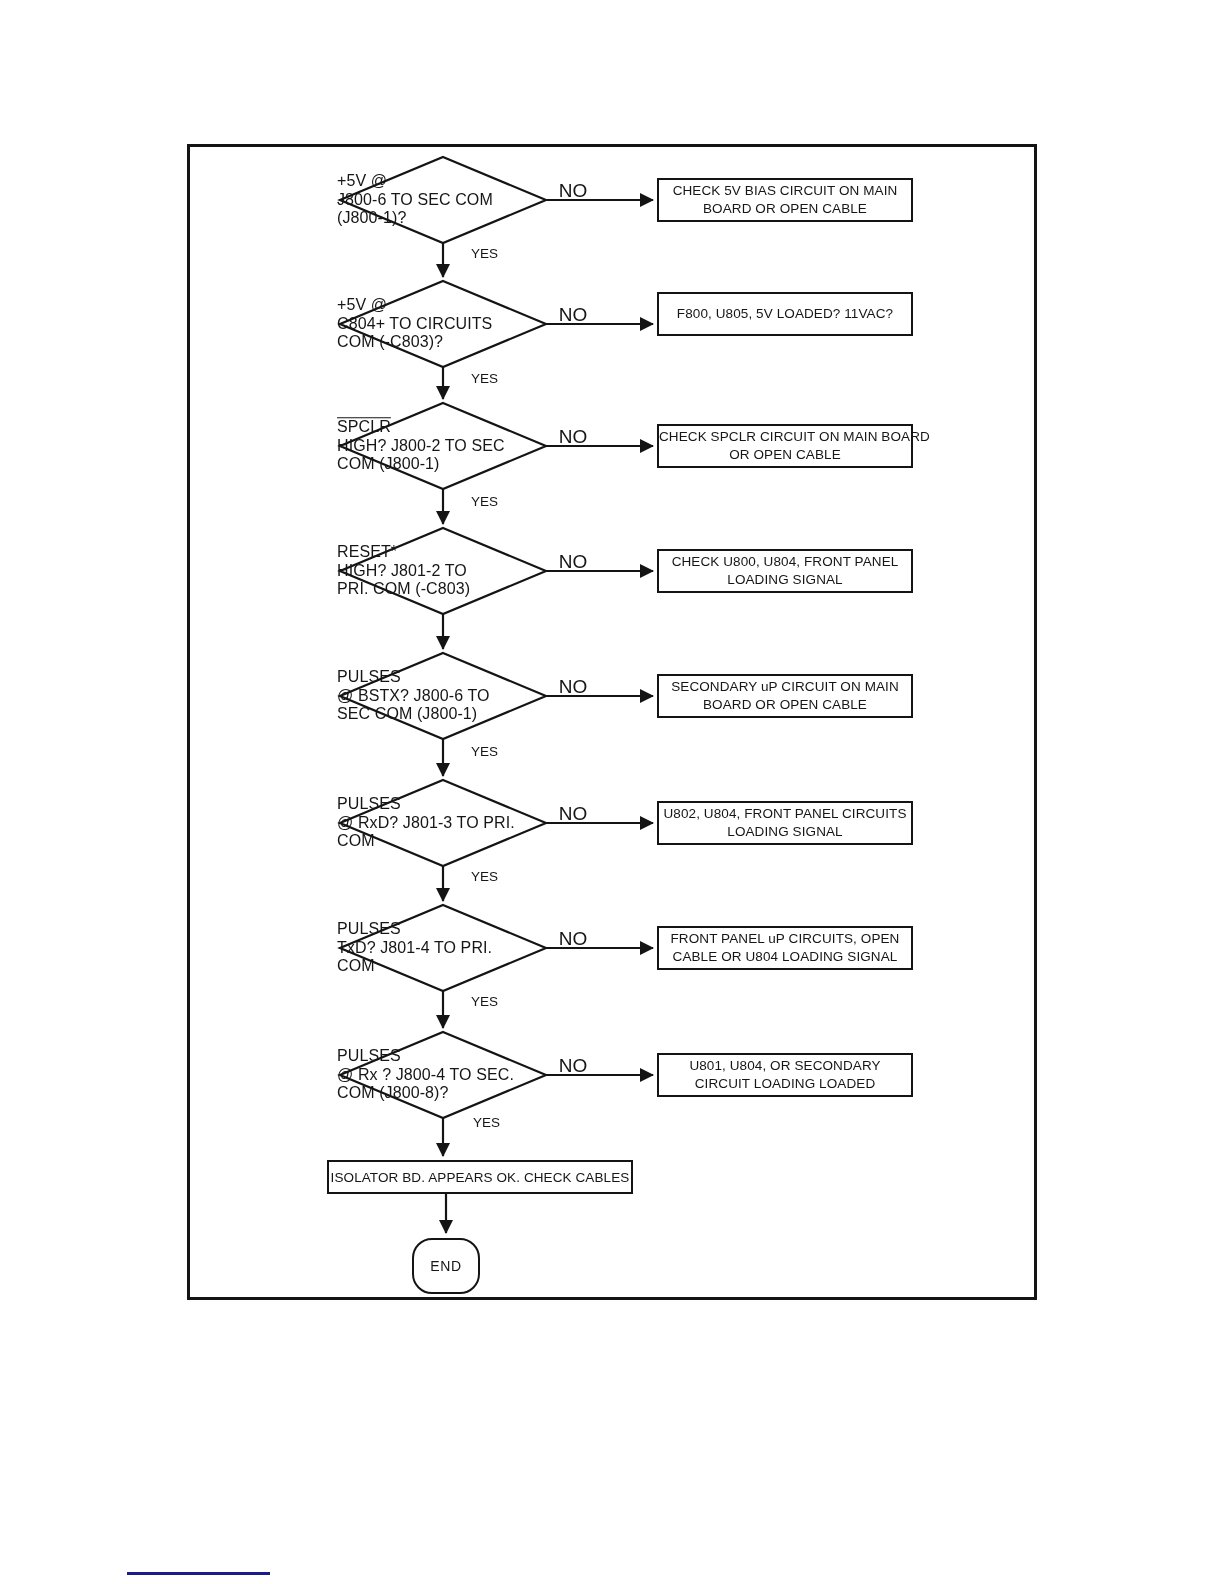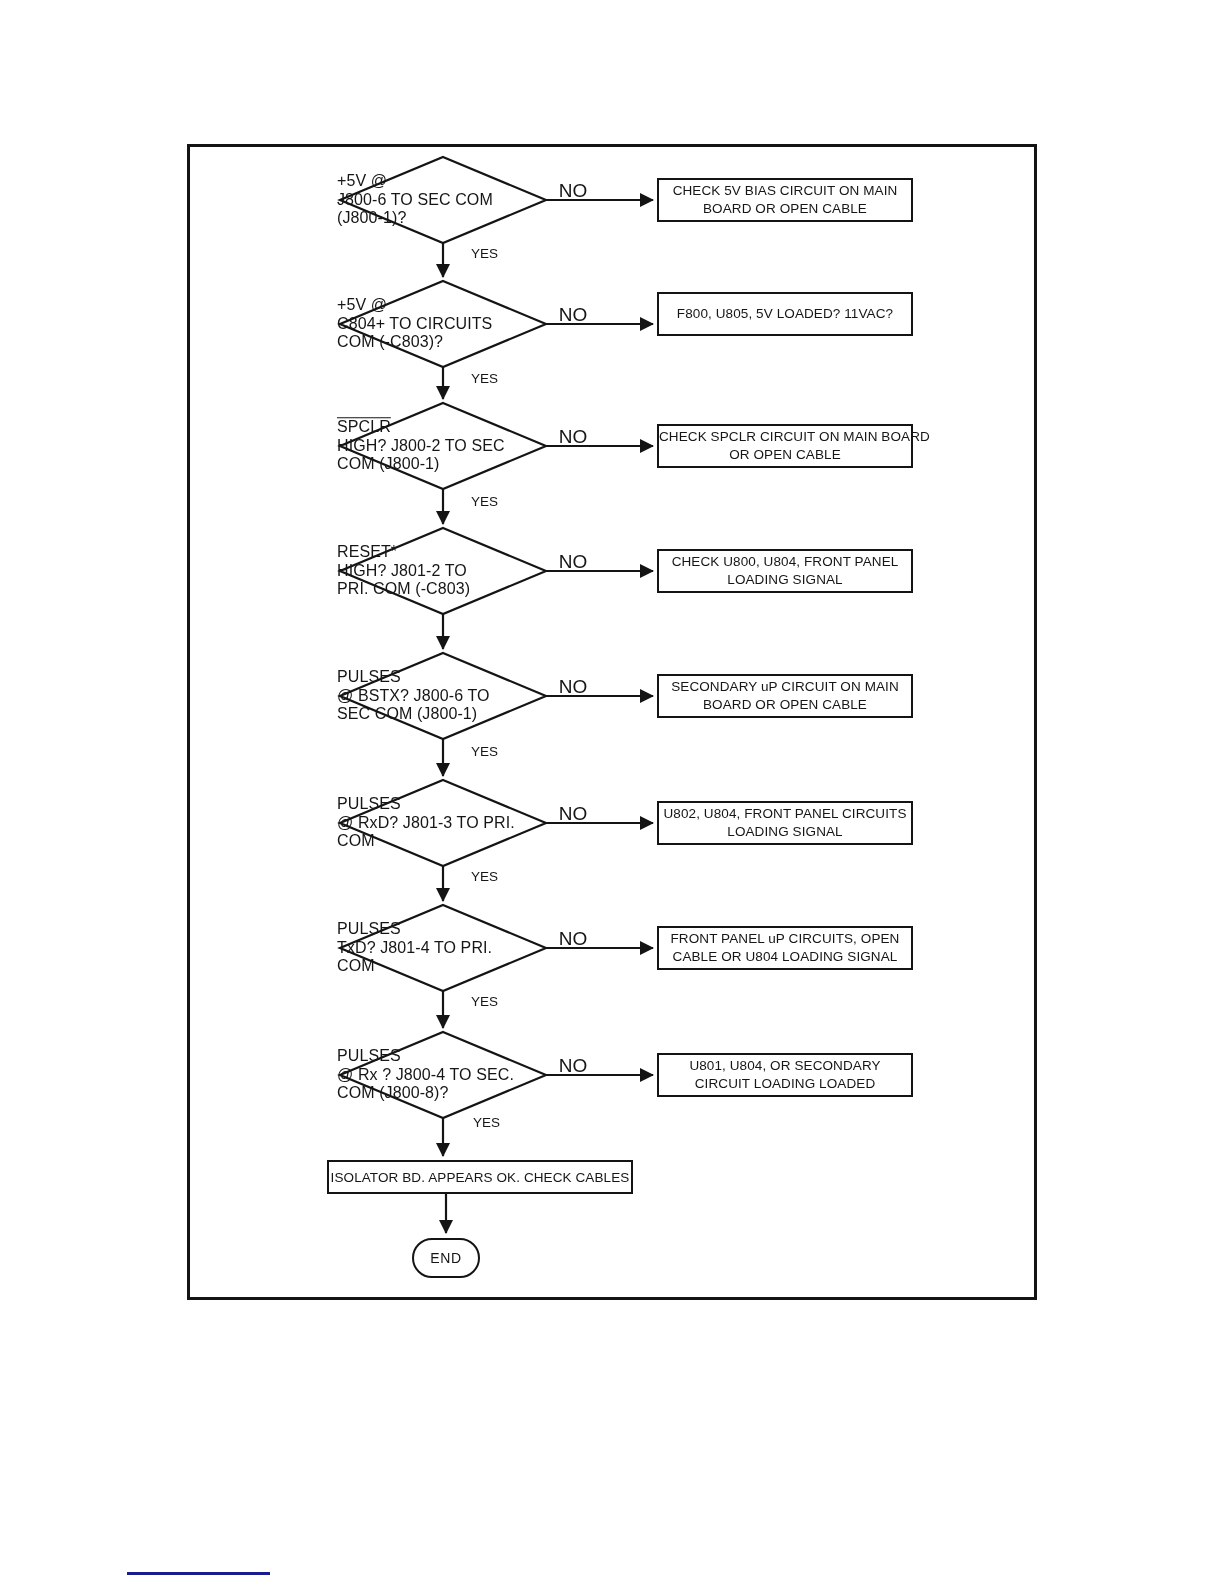--- a/index.html
+++ b/index.html
@@ -27,21 +27,21 @@
   .abox span { display:block; white-space:nowrap; }
   .no-lbl { position:absolute; left:551px; width:44px; text-align:center; font-size:19px; }
   .yes-lbl { position:absolute; left:452px; font-size:13.5px;margin-left:19px; }
   .tbox {
     position:absolute; left:294px; top:1160px; width:306px; height:34px;
     border:2.5px solid #141414; box-sizing:border-box; background:#ffffff;
     display:flex; align-items:center; justify-content:center;
     font-size:13.5px; letter-spacing:0.1px; white-space:nowrap;margin-left:33px;
   }
   .endcap {
-    position:absolute; left:412px; top:1238px; width:68px; height:40px;
+    position:absolute; left:412px; top:1238px; width:68px; height:56px;
     border:2.5px solid #141414; border-radius:20px; box-sizing:border-box;
     display:flex; align-items:center; justify-content:center;
     font-size:14px; letter-spacing:0.6px; background:#ffffff;
   }
   .blueline { position:absolute; left:127px; top:1572px; width:143px; height:3px; background:#1b1b90; }
 </style>
 </head>
 <body>
 
 <div class="frame"></div>

